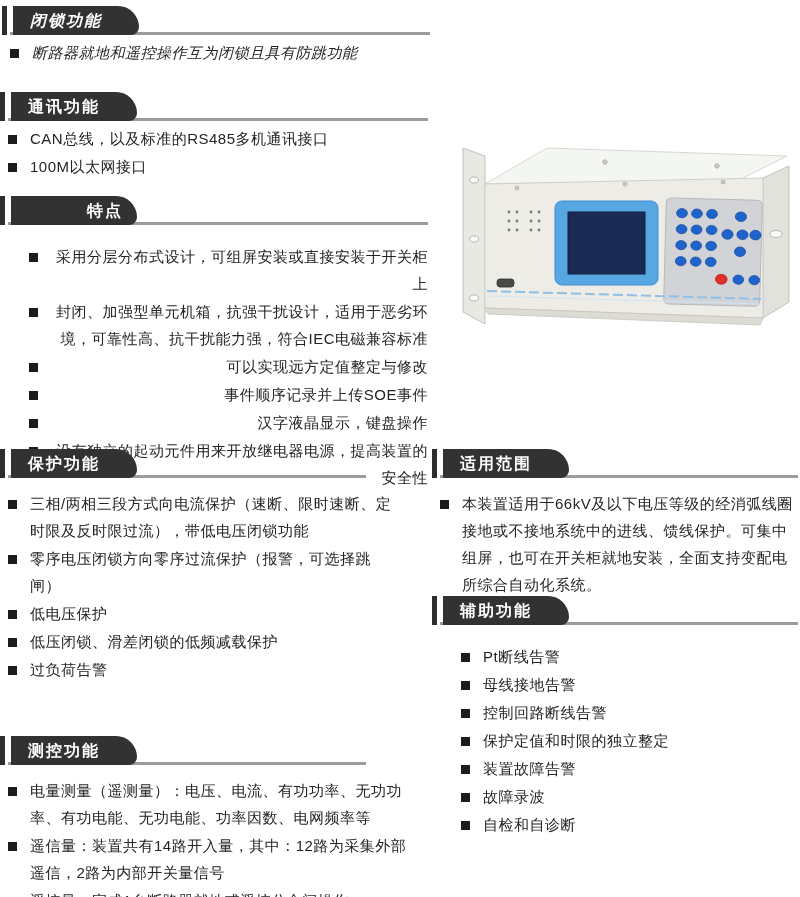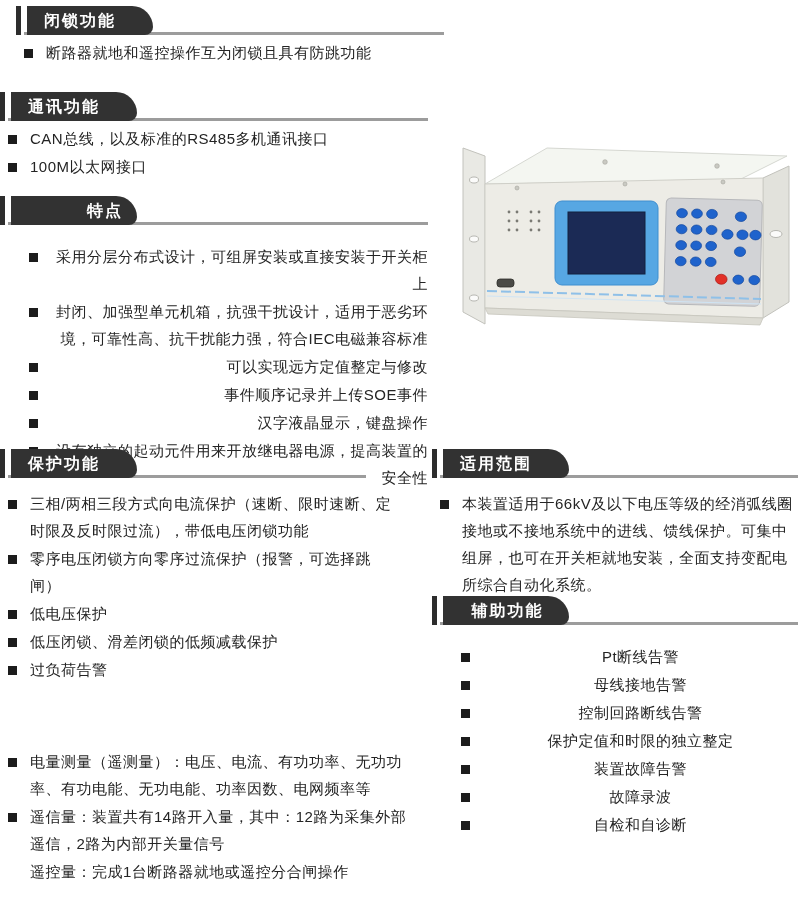--- a/index.html
+++ b/index.html
@@ -25,21 +25,21 @@
   ul.blist li .sq{position:absolute;left:8px;top:10px;width:9px;height:9px;background:#1c1c1c;}
 
   
   .device{position:absolute;left:455px;top:122px;width:340px;height:215px;}
 </style>
 </head>
 <body>
 
 <div class="page">
 
-  <div class="sec" style="top:6px;left:16px;width:428px;">
+  <div class="sec" style="top:6px;left:2px;width:428px;font-style:italic;">
     <div class="hdr">
       <span class="hdr-bar"></span>
       <span class="hdr-line"></span>
       <span class="hdr-banner">闭锁功能</span>
     </div>
     <ul class="blist mt-md">
 
     <li><span class="sq"></span><span>断路器就地和遥控操作互为闭锁且具有防跳功能</span></li>
       </ul>
   </div>
@@ -86,41 +86,46 @@
         <li><span class="sq"></span></li>
         <li><span class="sq"></span><span>零序电压闭锁方向零序过流保护（报警，可选择跳闸）</span></li>
         <li><span class="sq"></span></li>
         <li><span class="sq"></span><span>低电压保护</span></li>
         <li><span class="sq"></span><span>低压闭锁、滑差闭锁的低频减载保护</span></li>
         <li><span class="sq"></span><span>过负荷告警</span></li>
       </ul>
   </div>
 
   <div class="sec" style="top:736px;left:0;width:366px;">
+    <div class="hdr">
+      <span class="hdr-bar"></span>
+      <span class="hdr-line"></span>
+      <span class="hdr-banner">测控功能</span>
+    </div>
     <ul class="blist" style="width:410px;">
 
     <li><span class="sq"></span><span>电量测量（遥测量）：电压、电流、有功功率、无功功率、有功电能、无功电能、功率因数、电网频率等</span></li>
         <li><span class="sq"></span><span>遥信量：装置共有14路开入量，其中：12路为采集外部遥信，2路为内部开关量信号</span></li>
         <li><span>遥控量：完成1台断路器就地或遥控分合闸操作</span></li>
       </ul>
   </div>
 
   <div class="sec" style="top:449px;left:432px;width:366px;">
     <div class="hdr">
       <span class="hdr-bar"></span>
       <span class="hdr-line"></span>
       <span class="hdr-banner">适用范围</span>
     </div>
     <ul class="blist">
 
     <li><span class="sq"></span><span>本装置适用于66kV及以下电压等级的经消弧线圈接地或不接地系统中的进线、馈线保护。可集中组屏，也可在开关柜就地安装，全面支持变配电所综合自动化系统。</span></li>
       </ul>
   </div>
 
-  <div class="sec" style="top:596px;left:432px;width:366px;text-align:center;">
+  <div class="sec" style="top:596px;left:432px;width:366px;">
     <div class="hdr">
       <span class="hdr-bar"></span>
       <span class="hdr-line"></span>
       <span class="hdr-banner">辅助功能</span>
     </div>
     <ul class="blist mt-lg">
 
     <li><span class="sq"></span><span>Pt断线告警</span></li>
         <li><span class="sq"></span><span>母线接地告警</span></li>
         <li><span class="sq"></span><span>控制回路断线告警</span></li>

